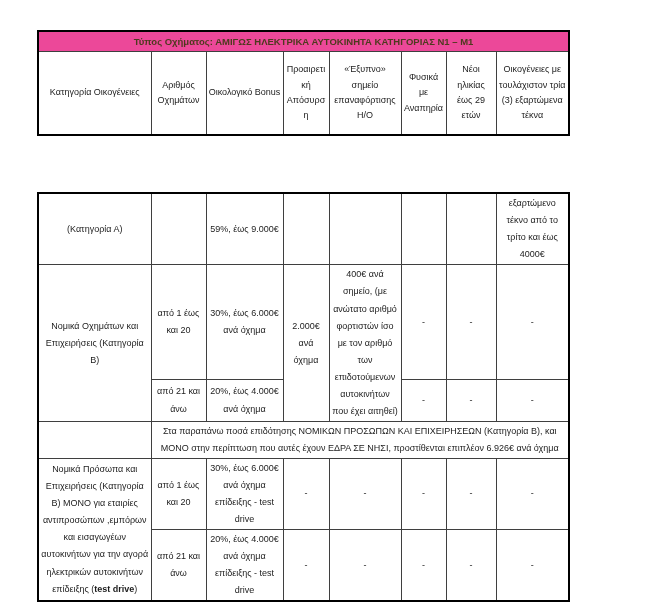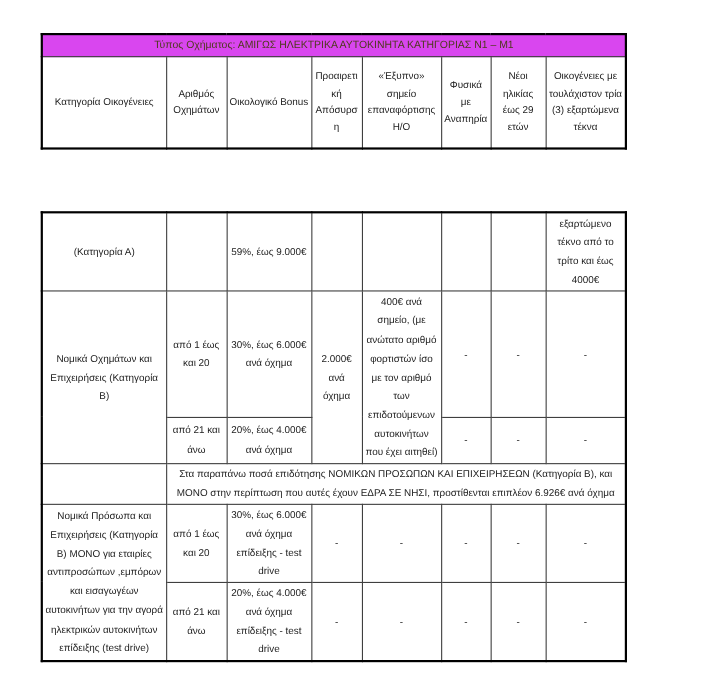--- a/index.html
+++ b/index.html
@@ -21,33 +21,33 @@
   .doc-table td{
     border:1px solid #3f3f3f;
     text-align:center;vertical-align:middle;
     padding:1px 2px;
     overflow-wrap:break-word;word-break:break-word;
     line-height:1.7;
   }
   #table1 td{line-height:1.72;}
   #table2 td{line-height:1.9;border-radius:30px;}
   .title-cell{
-    background:#d946ef;
+    background:#ec4899;
     color:#4e3a1e;
-    font-weight:normal;
+    font-weight:bold;
     font-size:9.5px;
     height:17px;
     line-height:1.4 !important;
   }
   .hdr td{height:80px;}
   .datarow td{height:26px;}
   .top-align{vertical-align:top;padding-top:3px;}
   .c1sep{border-right:2px solid #7f7f7f;}
   .note-cell{line-height:1.85 !important;}
-  .bold{font-weight:normal;text-align:center;}
+  .bold{font-weight:bold;text-align:center;}
   
   col.c1{width:113px;} col.c2{width:55px;} col.c3{width:77px;} col.c4{width:46px;}
   col.c5{width:72px;} col.c6{width:45px;} col.c7{width:50px;} col.c8{width:73px;}
 </style>
 </head>
 <body>
 
 <table class="doc-table" id="table1">
   <colgroup>
     <col class="c1">

